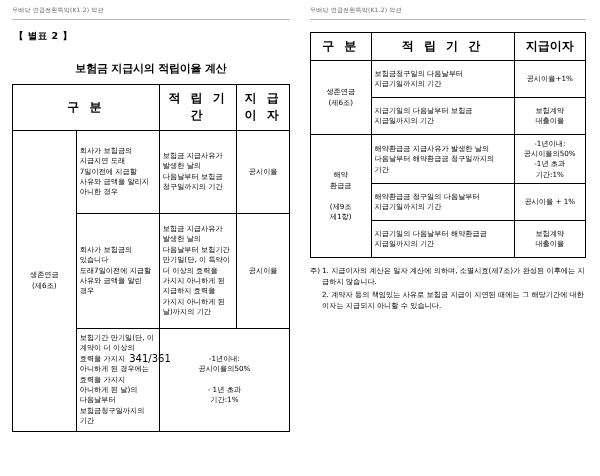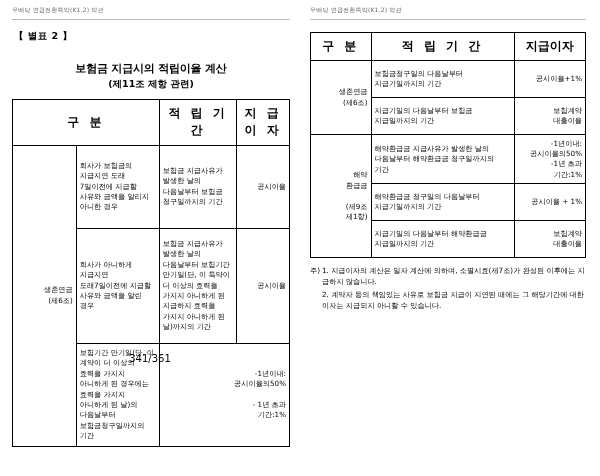--- a/index.html
+++ b/index.html
@@ -80,21 +80,21 @@
     vertical-align: middle;
     word-break: keep-all;
   }
   table.doc th {
     font-weight: bold;
     text-align: center;
     font-size: 12px;
     letter-spacing: 3px;
     padding: 5px 2px;
   }
-  .c-center { text-align: right; }
+  .c-center { text-align: center; }
   .c-left { text-align: left; }
   .thin { letter-spacing: 0; }
   .nowrapish { white-space: pre-line; }
   .notes {
     margin-top: 8px;
     font-size: 7.2px;
     line-height: 1.5;
     color: #000;
   }
   .note-row {
@@ -125,21 +125,20 @@
 <div class="page-wrap">
 
   <div class="sheet sheet-left">
     <div class="hdr">무배당 연금전환특약(K1.2) 약관</div>
     <div class="hdr-rule"></div>
 
     <div class="tag">【 별표 2 】</div>
 
     <div class="title-block">
       <div class="title-main">보험금 지급시의 적립이율 계산</div>
-      <div class="title-sub">(제11조 제항 관련)</div>
     </div>
 
     <table class="doc">
       <colgroup>
         <col style="width:23%">
         <col style="width:30%">
         <col style="width:28%">
         <col style="width:19%">
       </colgroup>
       <thead>
@@ -152,21 +151,21 @@
       </thead>
       <tbody>
         <tr>
           <td class="c-center nowrapish" rowspan="3">생존연금
 (제6조)</td>
           <td class="c-left" style="height:76px">회사가 보험금의 지급지연 도래 7일이전에 지급할 사유와 금액을 알리지 아니한 경우</td>
           <td class="c-left">보험금 지급사유가 발생한 날의 다음날부터 보험금 청구일까지의 기간</td>
           <td class="c-center">공시이율</td>
         </tr>
         <tr>
-          <td class="c-left" style="height:108px">회사가 아니하게 지급지연 도래7일이전에 지급할 사유와 금액을 알린 경우</td>
+          <td class="c-left" style="height:108px">회사가 보험금의 있습니다 도래7일이전에 지급할 사유와 금액을 알린 경우</td>
           <td class="c-left">보험금 지급사유가 발생한 날의 다음날부터 보험기간 만기일(단, 이 특약이 더 이상의 효력을 가지지 아니하게 된 지급하지 효력을 가지지 아니하게 된 날)까지의 기간</td>
           <td class="c-center">공시이율</td>
         </tr>
         <tr>
           <td class="c-left" style="height:96px">보험기간 만기일(단, 이 계약이 더 이상의 효력을 가지지 아니하게 된 경우에는 효력을 가지지 아니하게 된 날)의 다음날부터 보험금청구일까지의 기간</td>
           <td class="c-center nowrapish" colspan="2" style="border-left:1px solid #000">-1년이내:
 공시이율의50%
 
 - 1년 초과
 기간:1%</td>

